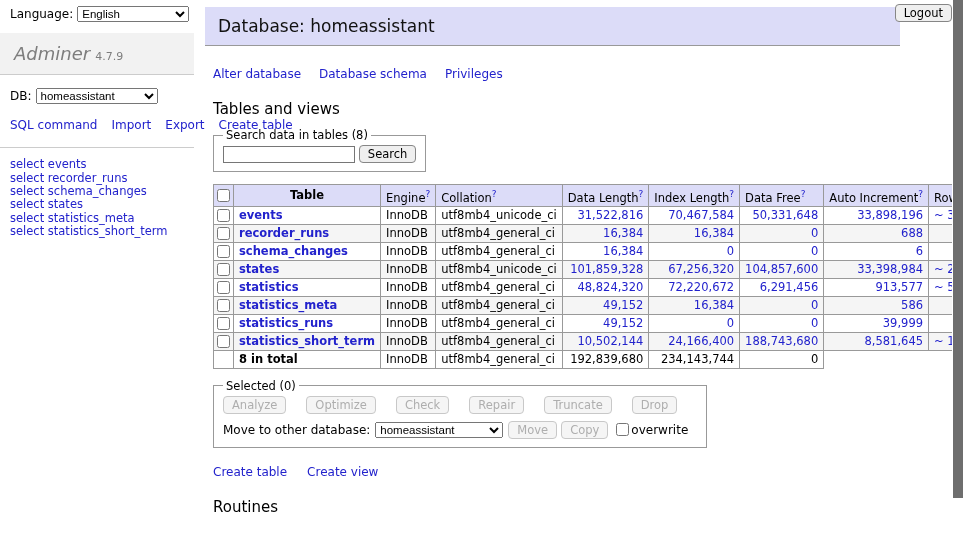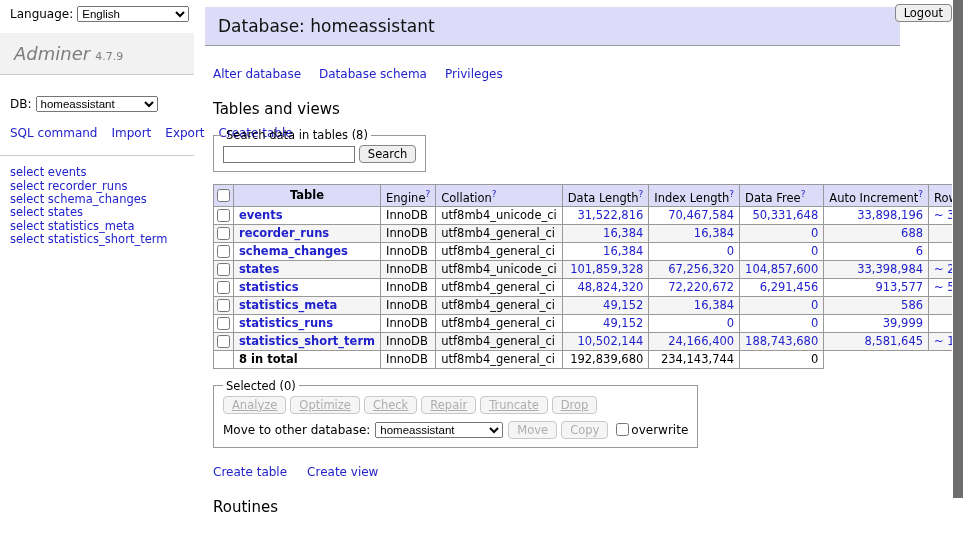--- a/index.html
+++ b/index.html
@@ -15,21 +15,21 @@
   }
   a{color:var(--link);text-decoration:none;cursor:pointer;}
   
   .scroll-track{position:absolute;right:0;top:0;width:14px;height:543px;background:#fff;}
   .scroll-thumb{position:absolute;right:3px;top:0;width:10px;height:498px;background:#6e6e6e;}
   
   #sidebar{position:absolute;left:0;top:0;width:194px;}
   .lang-row{padding:6px 0 4px 10px;white-space:nowrap;}
   .lang-row select{width:112px;font-size:11.5px;margin-left:4px;}
   h1.brand{
-    margin:7px 0 8px;padding:10px 14px;background:var(--h1bg);
+    margin:7px 0 0;padding:10px 14px;background:var(--h1bg);
     border-bottom:1px solid #ccc;font-weight:normal;font-size:18px;
     font-style:italic;color:var(--gray-text);
   }
   h1.brand .ver{font-size:11px;font-style:normal;margin-left:5px;color:var(--gray-text);}
   .db-row{padding:13px 0 12px 10px;white-space:nowrap;}
   .db-row select{width:122px;font-size:11.5px;margin-left:4px;}
   .side-links{padding:0 10px 12px;border-bottom:1px solid #ccc;line-height:1.6;}
   .side-links a{margin-right:14px;white-space:nowrap;}
   .table-list{padding:10px;}
   .table-list a{display:block;font-size:11.5px;line-height:13.4px;white-space:nowrap;}
@@ -74,21 +74,21 @@
   .db-table sup.help{font-size:9px;}
   .db-table sup.help a{color:var(--link);}
   .db-table tfoot td{background:#fff;}
   .db-table tfoot .total{font-weight:bold;}
   .db-table td.noborder{border:none;background:#fff;}
   
   .w-name{min-width:116px;margin-top:48px;} .w-eng{min-width:42px;} .w-col{min-width:92px;}
   .w-dl{min-width:66px;} .w-il{min-width:68px;} .w-df{min-width:62px;margin-left:47px;}
   .w-ai{min-width:78px;} .w-rows{min-width:56px;}
   
-  .sel-fs .act-row button{margin-right:4px;text-decoration:underline;}
+  .sel-fs .act-row button{margin-right:20px;}
   .sel-fs .move-row{margin-top:7px;white-space:nowrap;}
   .sel-fs .move-row select{width:128px;font-size:11.5px;margin:0 5px;}
   .sel-fs .move-row button{margin-right:4px;}
   .sel-fs .move-row label{margin-left:2px;}
   .sel-fs .move-row input[type=checkbox]{vertical-align:-2px;margin:0 2px 0 2px;}
   .create-links{margin:17px 0 0 8px;}
   .create-links a{margin-right:20px;}
 </style>
 </head>
 <body>

